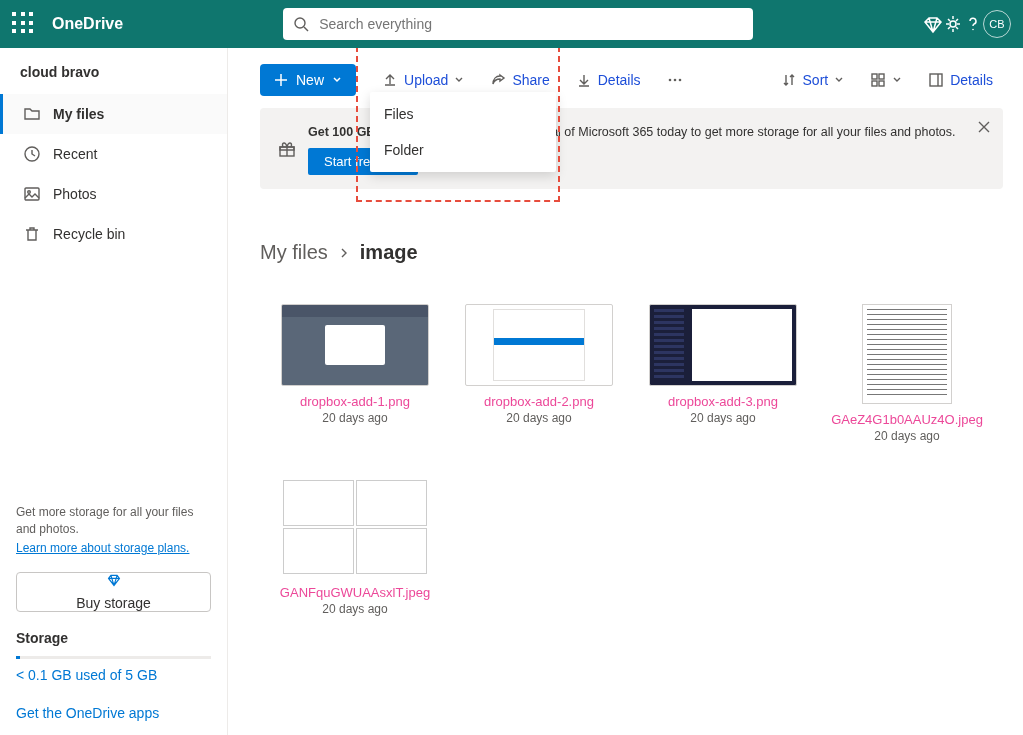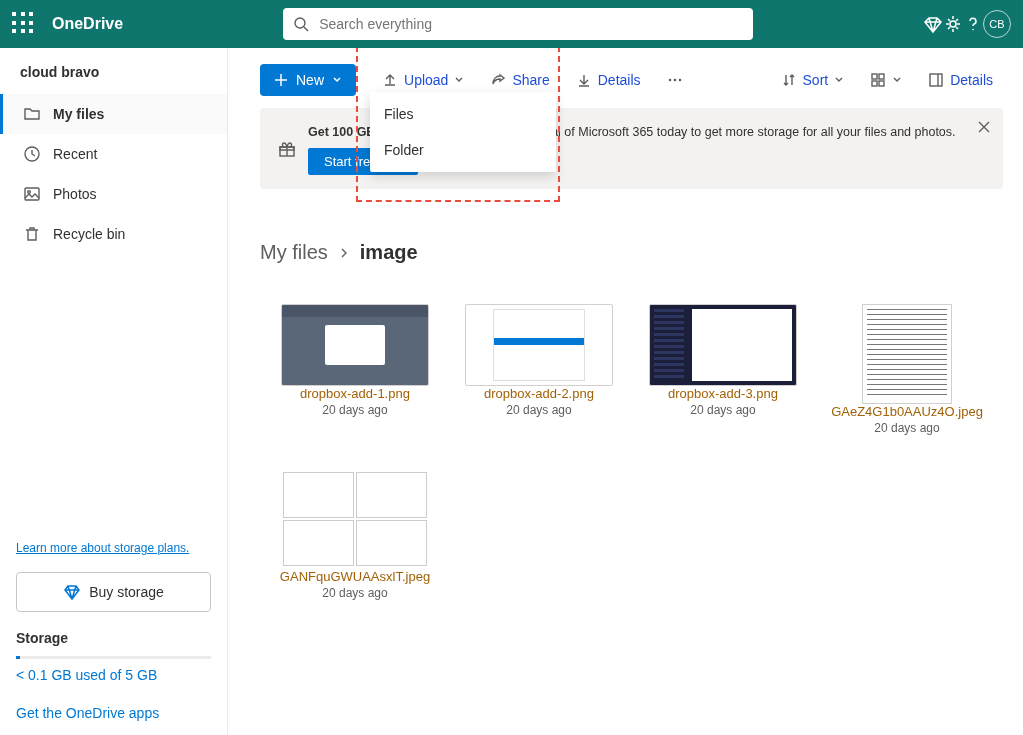--- a/index.html
+++ b/index.html
@@ -19,21 +19,21 @@
 .layout { display: flex; height: calc(735px - 48px); gap: 22px; }
 .sidebar { width: 228px; border-right: 1px solid #edebe9; display: flex; flex-direction: column; background: #fff; }
 .sb-owner { font-size: 14px; font-weight: 600; color: #323130; padding: 16px 20px 14px; }
 .nav-item { display: flex; align-items: center; height: 40px; padding: 0 20px; cursor: pointer; color: #323130; font-size: 14px; gap: 12px; border-left: 3px solid transparent; }
 .nav-item.active { border-left-color: #0078d4; font-weight: 600; background: rgba(0,0,0,0.02); }
 .nav-ico { width: 18px; height: 18px; flex-shrink: 0; }
 
 .sb-bottom { margin-top: auto; padding: 14px 16px; }
 .storage-promo { font-size: 12px; color: #605e5c; line-height: 1.4; }
 .storage-link { color: #0078d4; text-decoration: underline; font-size: 12px; cursor: pointer; display: inline-block; margin-top: 2px; }
-.buy-btn { width: 100%; height: 40px; border: 1px solid #c8c6c4; background: #fff; border-radius: 4px; margin-top: 16px; font-size: 14px; color: #323130; cursor: pointer; display: flex; align-items: center; justify-content: center; gap: 8px; }
+.buy-btn { width: 100%; height: 40px; border: 1px solid #c8c6c4; background: #fff; border-radius: 4px; margin-top: 16px; font-size: 14px; color: #323130; cursor: pointer; display: flex; align-items: center; justify-content: center; gap: 8px; flex-direction: column; }
 .storage-head { font-weight: 600; font-size: 14px; color: #323130; margin-top: 18px; }
 .storage-bar { height: 3px; background: #edebe9; margin-top: 10px; position: relative; }
 .storage-bar::before { content: ""; position: absolute; left: 0; top: 0; height: 100%; width: 2%; background: #0078d4; }
 .storage-used { font-size: 14px; color: #0078d4; margin-top: 8px; cursor: pointer; }
 .get-apps { color: #0078d4; font-size: 14px; margin-top: 22px; cursor: pointer; }
 
 .main { flex: 1; padding: 10px 20px 0 10px; overflow: hidden; position: relative; }
 .toolbar { display: flex; align-items: center; height: 44px; gap: 6px; }
 .new-btn { height: 32px; background: #0078d4; color: #fff; border: none; border-radius: 4px; padding: 0 14px; display: flex; align-items: center; gap: 8px; font-size: 14px; cursor: pointer; }
 .tb-btn { height: 32px; background: transparent; border: none; padding: 0 10px; display: flex; align-items: center; gap: 6px; font-size: 14px; color: #1d4ed8; cursor: pointer; }
@@ -47,21 +47,21 @@
 .trial-btn { background: #0078d4; color: #fff; border: none; border-radius: 2px; padding: 6px 16px; font-size: 13px; cursor: pointer; margin-top: 8px; display: inline-block; margin-left: 30px; }
 
 .breadcrumb { margin-top: 52px; display: flex; align-items: center; gap: 10px; }
 .bc-root { font-size: 20px; color: #605e5c; cursor: pointer; }
 .bc-sep { color: #a19f9d; }
 .bc-curr { font-size: 20px; font-weight: 600; color: #323130; }
 
 .grid { display: flex; flex-wrap: wrap; gap: 34px 14px; margin-top: 40px; padding-left: 10px; }
 .file-card { width: 170px; cursor: pointer; }
 .thumb { width: 148px; height: 82px; margin: 0 auto; border: 1px solid #d2d0ce; background: #f8f8f8; border-radius: 2px; display: flex; align-items: center; justify-content: center; overflow: hidden; position: relative; }
-.fname { text-align: center; font-size: 13px; color: #a16207; white-space: nowrap; overflow: hidden; text-overflow: ellipsis; }
+.fname { text-align: center; font-size: 13px; color: #ec4899; margin-top: 8px; white-space: nowrap; overflow: hidden; text-overflow: ellipsis; }
 .ftime { text-align: center; font-size: 12px; color: #605e5c; margin-top: 2px; }
 
 
 .th1 { background: linear-gradient(#4a5568 0 15%, #5a6778 15% 100%); }
 .th1::after { content: ""; position: absolute; width: 60px; height: 40px; background: #fff; border-radius: 2px; }
 .th2 { background: #fff; }
 .th2::after { content: ""; position: absolute; width: 90px; height: 70px; border: 1px solid #e1dfdd; background: linear-gradient(#fff 0 40%, #0078d4 40% 50%, #fff 50% 100%); }
 .th3 { background: #1b1f3a; }
 .th3::before { content: ""; position: absolute; left: 4px; width: 30px; top: 4px; bottom: 4px; background: repeating-linear-gradient(#2d3561 0 3px, #1b1f3a 3px 6px); }
 .th3::after { content: ""; position: absolute; right: 4px; width: 100px; top: 4px; bottom: 4px; background: #fff; }
@@ -147,20 +147,21 @@
       <span>Photos</span>
     </div>
     <div class="nav-item">
       <svg class="nav-ico" viewBox="0 0 18 18">
           <path d="M3 5h12M5 5v10h8V5M7 5V3h4v2" class="stroke-g"></path>
         </svg>
       <span>Recycle bin</span>
     </div>
 
     <div class="sb-bottom">
+      <div class="storage-promo">Get more storage for all your files and photos.</div>
       <a class="storage-link">Learn more about storage plans.</a>
       <button class="buy-btn">
         <svg width="18" height="18" viewBox="0 0 18 18">
             <path d="M2 7 L5 3 L13 3 L16 7 L9 16 Z M2 7 H16 M5 3 L9 16 M13 3 L9 16" class="stroke-b"></path>
           </svg>
         <span>Buy storage</span>
       </button>
       <div class="storage-head">Storage</div>
       <div class="storage-bar"></div>
       <div class="storage-used">&lt; 0.1 GB used of 5 GB</div>

